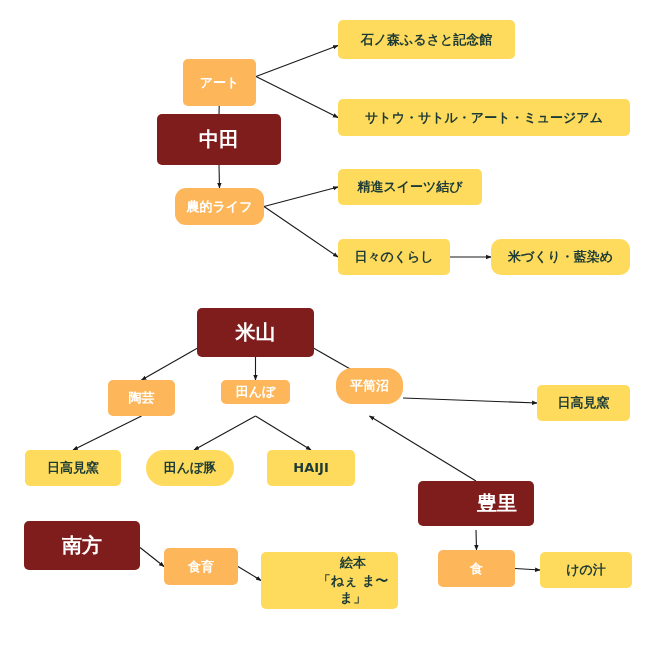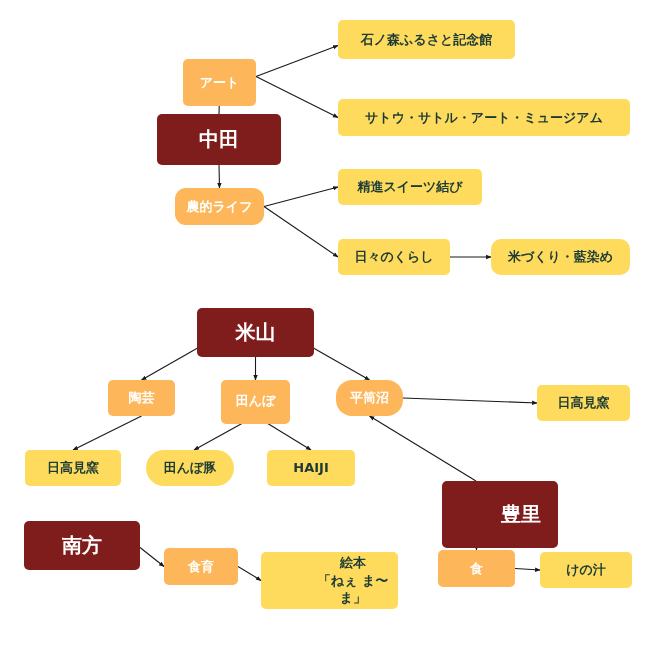--- a/index.html
+++ b/index.html
@@ -47,27 +47,27 @@
 <div class="node cat" style="left:183px;top:59px;width:73px;height:47px;">アート</div>
 <div class="node spot" style="left:338px;top:20px;width:177px;height:39px;">石ノ森ふるさと記念館</div>
 <div class="node spot" style="left:338px;top:99px;width:292px;height:37px;">サトウ・サトル・アート・ミュージアム</div>
 <div class="node cat" style="left:175px;top:188px;width:89px;height:37px;border-radius:11px;">農的ライフ</div>
 <div class="node spot" style="left:338px;top:169px;width:144px;height:36px;">精進スイーツ結び</div>
 <div class="node spot" style="left:338px;top:239px;width:112px;height:36px;">日々のくらし</div>
 <div class="node spot" style="left:491px;top:239px;width:139px;height:36px;border-radius:10px;">米づくり・藍染め</div>
 
 <div class="node area" style="left:197px;top:266px;width:117px;height:49px;margin-top:42px;">米山</div>
 <div class="node cat" style="left:108px;top:380px;width:67px;height:36px;">陶芸</div>
-<div class="node cat" style="left:221px;top:380px;width:69px;height:44px;font-family:Liberation Mono, monospace;">田んぼ</div>
-<div class="node cat" style="left:336px;top:380px;width:67px;height:36px;border-radius:16px;">平筒沼</div>
+<div class="node cat" style="left:221px;top:380px;width:69px;height:24px;">田んぼ</div>
+<div class="node cat" style="left:336px;top:368px;width:67px;height:36px;border-radius:16px;">平筒沼</div>
 <div class="node spot" style="left:25px;top:450px;width:96px;height:36px;">日高見窯</div>
 <div class="node spot" style="left:146px;top:450px;width:88px;height:36px;border-radius:18px;">田んぼ豚</div>
 <div class="node spot" style="left:267px;top:450px;width:88px;height:36px;">HAIJI</div>
 <div class="node spot" style="left:537px;top:385px;width:93px;height:36px;">日高見窯</div>
 
-<div class="node area" style="left:442px;top:481px;width:116px;height:67px;padding-left:42px;">豊里</div>
+<div class="node area" style="left:418px;top:481px;width:116px;height:45px;padding-left:42px;">豊里</div>
 <div class="node cat" style="left:438px;top:550px;width:77px;height:37px;">食</div>
 <div class="node spot" style="left:540px;top:552px;width:92px;height:36px;">けの汁</div>
 
 <div class="node area" style="left:24px;top:521px;width:116px;height:49px;">南方</div>
 <div class="node cat" style="left:164px;top:548px;width:74px;height:37px;">食育</div>
 <div class="node spot" style="left:261px;top:552px;width:137px;height:57px;padding-left:47px;">絵本
 「ねぇ ま〜ま」</div>
 
 </body></html>

